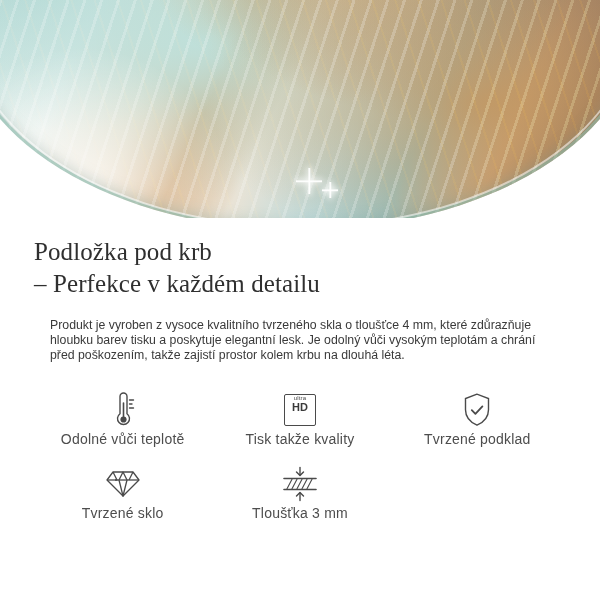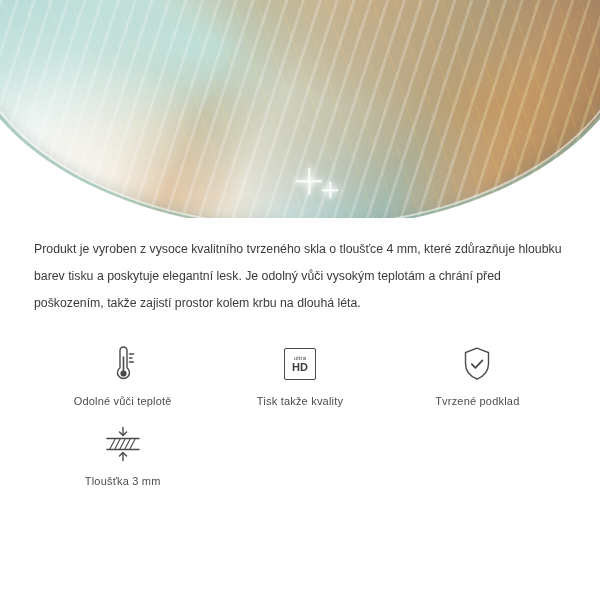--- a/index.html
+++ b/index.html
@@ -110,23 +110,23 @@
     font-size: 25px;
     line-height: 32px;
     color: #2f2f2f;
     font-weight: 400;
     margin: 0 0 18px 0;
     letter-spacing: 0.1px;
   }
   .headline .l2 { display: block; }
   .body-text {
     font-size: 12.3px;
-    line-height: 27px;
+    line-height: 15px;
     color: #3a3a3a;
-    margin: 0;
+    margin: 16px;
     max-width: 540px;
   }
 
   
   .features {
     margin-top: 26px;
     display: grid;
     grid-template-columns: repeat(3, 1fr);
     row-gap: 16px;
   }
@@ -137,35 +137,33 @@
     justify-content: flex-start;
   }
   .feature-icon {
     height: 42px;
     display: flex;
     align-items: center;
     justify-content: center;
     color: #4a4a4a;
   }
   .feature-label {
-    margin-top: 10px;
-    font-size: 11px;
+    font-size: 14px;
     color: #4d4d4d;
     letter-spacing: 0.2px;
     text-align: center;
   }
   .hd-box {
     width: 30px;
     height: 30px;
     border: 1.4px solid #4a4a4a;
     border-radius: 2px;
     display: flex;
     flex-direction: column;
     align-items: center;
-    justify-content: center;
     line-height: 1;
   }
   .hd-top {
     font-size: 6px;
     letter-spacing: 0.2px;
     color: #4a4a4a;
     margin-bottom: 1px;
   }
   .hd-bot {
     font-size: 11px;
@@ -183,20 +181,24 @@
       <div class="hero-streaks"></div>
     </div>
     <div class="hero-rim"></div>
     <div class="hero-glass-edge"></div>
     <div class="sparkle s1"></div>
     <div class="sparkle s2"></div>
   </div>
 
   <div class="content">
 
+    <h1 class="headline">
+      <span class="l1">Podložka pod krb</span>
+      <span class="l2">– Perfekce v každém detailu</span>
+    </h1>
 
     <p class="body-text">Produkt je vyroben z vysoce kvalitního tvrzeného skla o tloušťce 4 mm, které zdůrazňuje hloubku barev tisku a poskytuje elegantní lesk. Je odolný vůči vysokým teplotám a chrání před poškozením, takže zajistí prostor kolem krbu na dlouhá léta.</p>
 
     <div class="features">
 
       <div class="feature">
         <div class="feature-icon">
           <svg width="26" height="38" viewBox="0 0 26 38" fill="none" stroke="#4a4a4a" stroke-width="1.4" stroke-linecap="round">
             <path d="M10 5.5a3.5 3.5 0 0 1 7 0v17.2a6 6 0 1 1-7 0z"></path>
             <circle cx="13.5" cy="28.5" r="3.1" fill="#4a4a4a" stroke="none"></circle>
@@ -222,20 +224,32 @@
       <div class="feature">
         <div class="feature-icon">
           <svg width="34" height="38" viewBox="0 0 34 38" fill="none" stroke="#4a4a4a" stroke-width="1.4">
             <path d="M17 3.2 5.5 7.6v11.2c0 7.4 5 12.6 11.5 15.4 6.5-2.8 11.5-8 11.5-15.4V7.6z"></path>
             <path d="M11.8 19.2l3.6 3.6 7-7.4" stroke-width="1.8" stroke-linecap="round" stroke-linejoin="round"></path>
           </svg>
         </div>
         <div class="feature-label">Tvrzené podklad</div>
       </div>
 
+      <div class="feature">
+        <div class="feature-icon">
+          <svg width="36" height="32" viewBox="0 0 36 32" fill="none" stroke="#4a4a4a" stroke-width="1.3" stroke-linejoin="round">
+            <path d="M8 4h20l6 8-16 16L2 12z"></path>
+            <path d="M2 12h32"></path>
+            <path d="M8 4l4 8-2 0"></path>
+            <path d="M14 12l4-8 4 8-4 16z"></path>
+            <path d="M28 4l-4 8"></path>
+          </svg>
+        </div>
+        <div class="feature-label">Tvrzené sklo</div>
+      </div>
 
 
       <div class="feature">
         <div class="feature-icon">
           <svg width="44" height="36" viewBox="0 0 44 36" fill="none" stroke="#4a4a4a" stroke-width="1.4" stroke-linecap="round">
             <line x1="22" y1="1.5" x2="22" y2="9"></line>
             <path d="M18.5 6 L22 9.6 L25.5 6" stroke-linejoin="round"></path>
             <line x1="6" y1="12.5" x2="38" y2="12.5" stroke-width="1.6"></line>
             <line x1="6" y1="23.5" x2="38" y2="23.5" stroke-width="1.6"></line>
             <g stroke-width="1.1">

